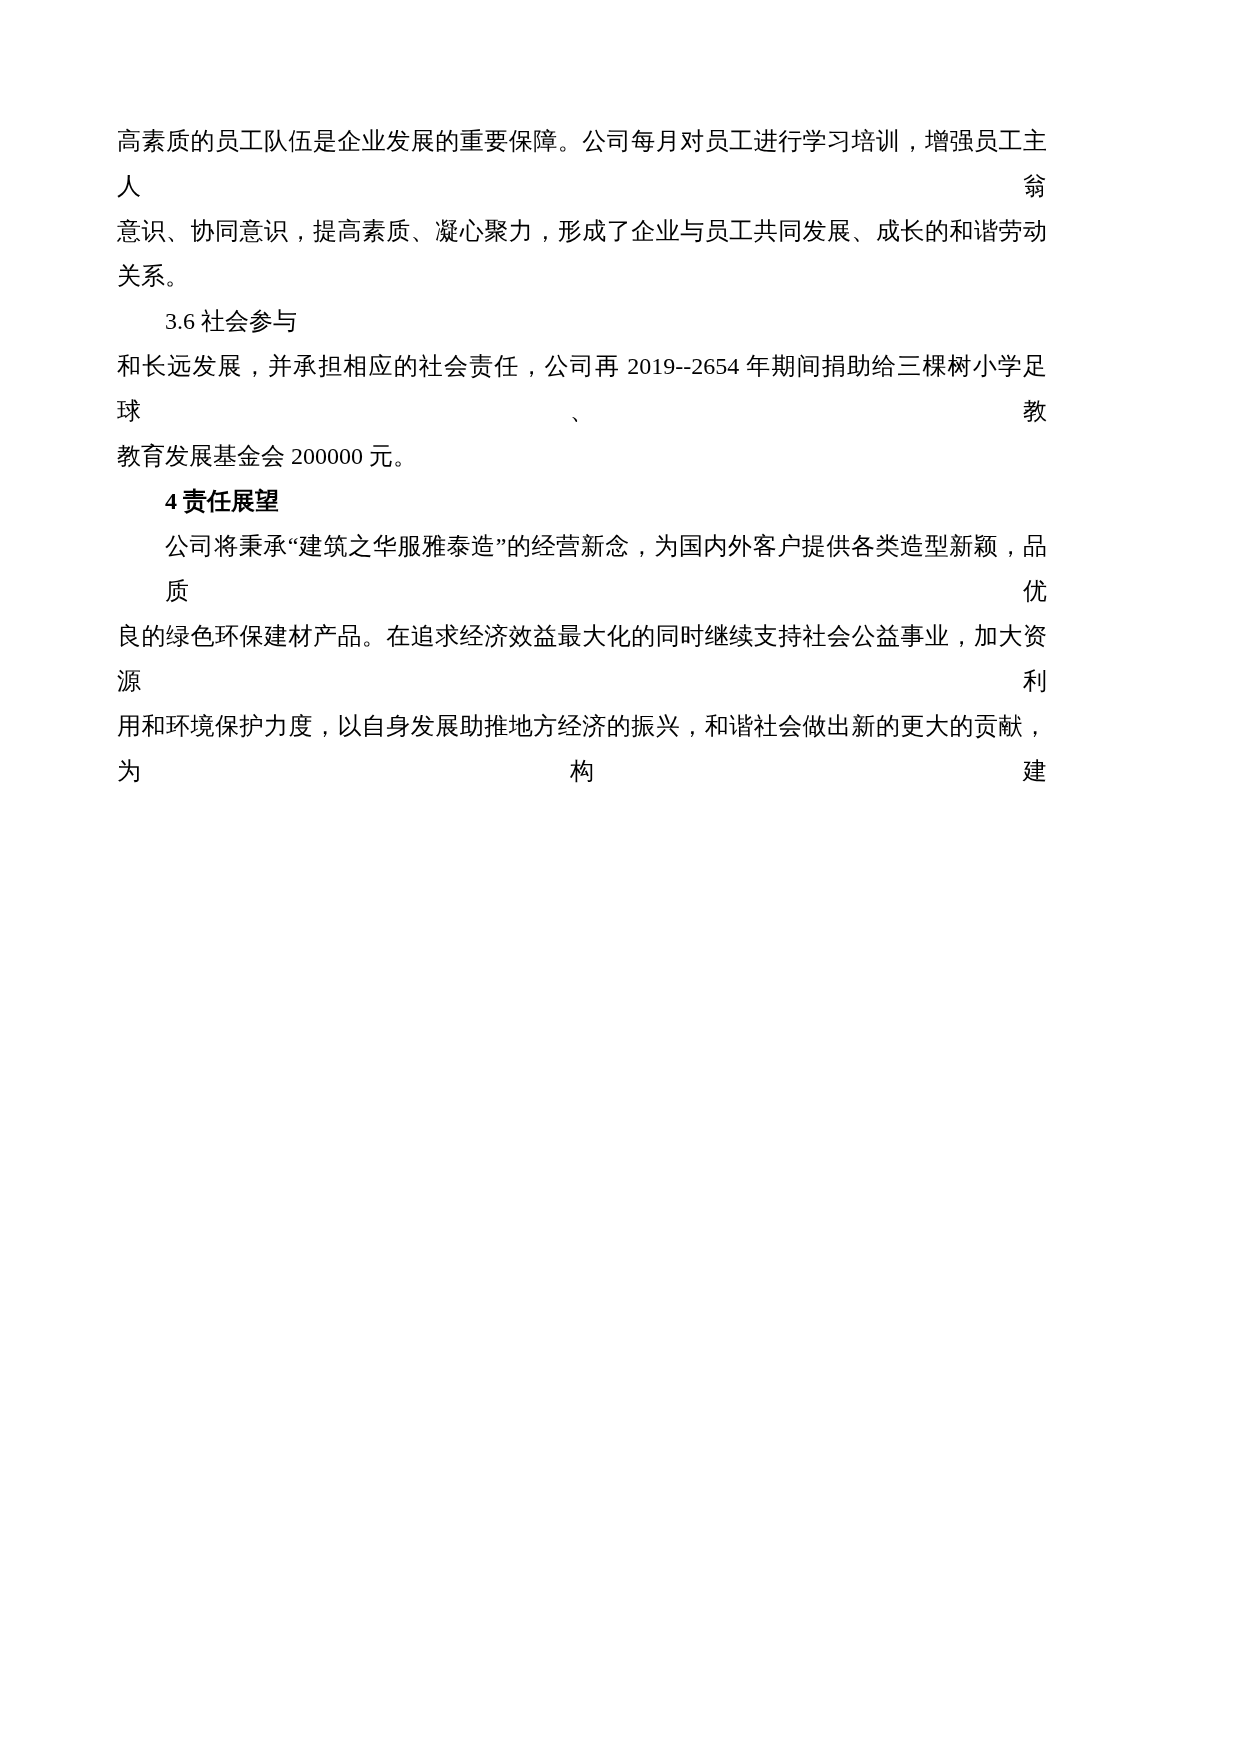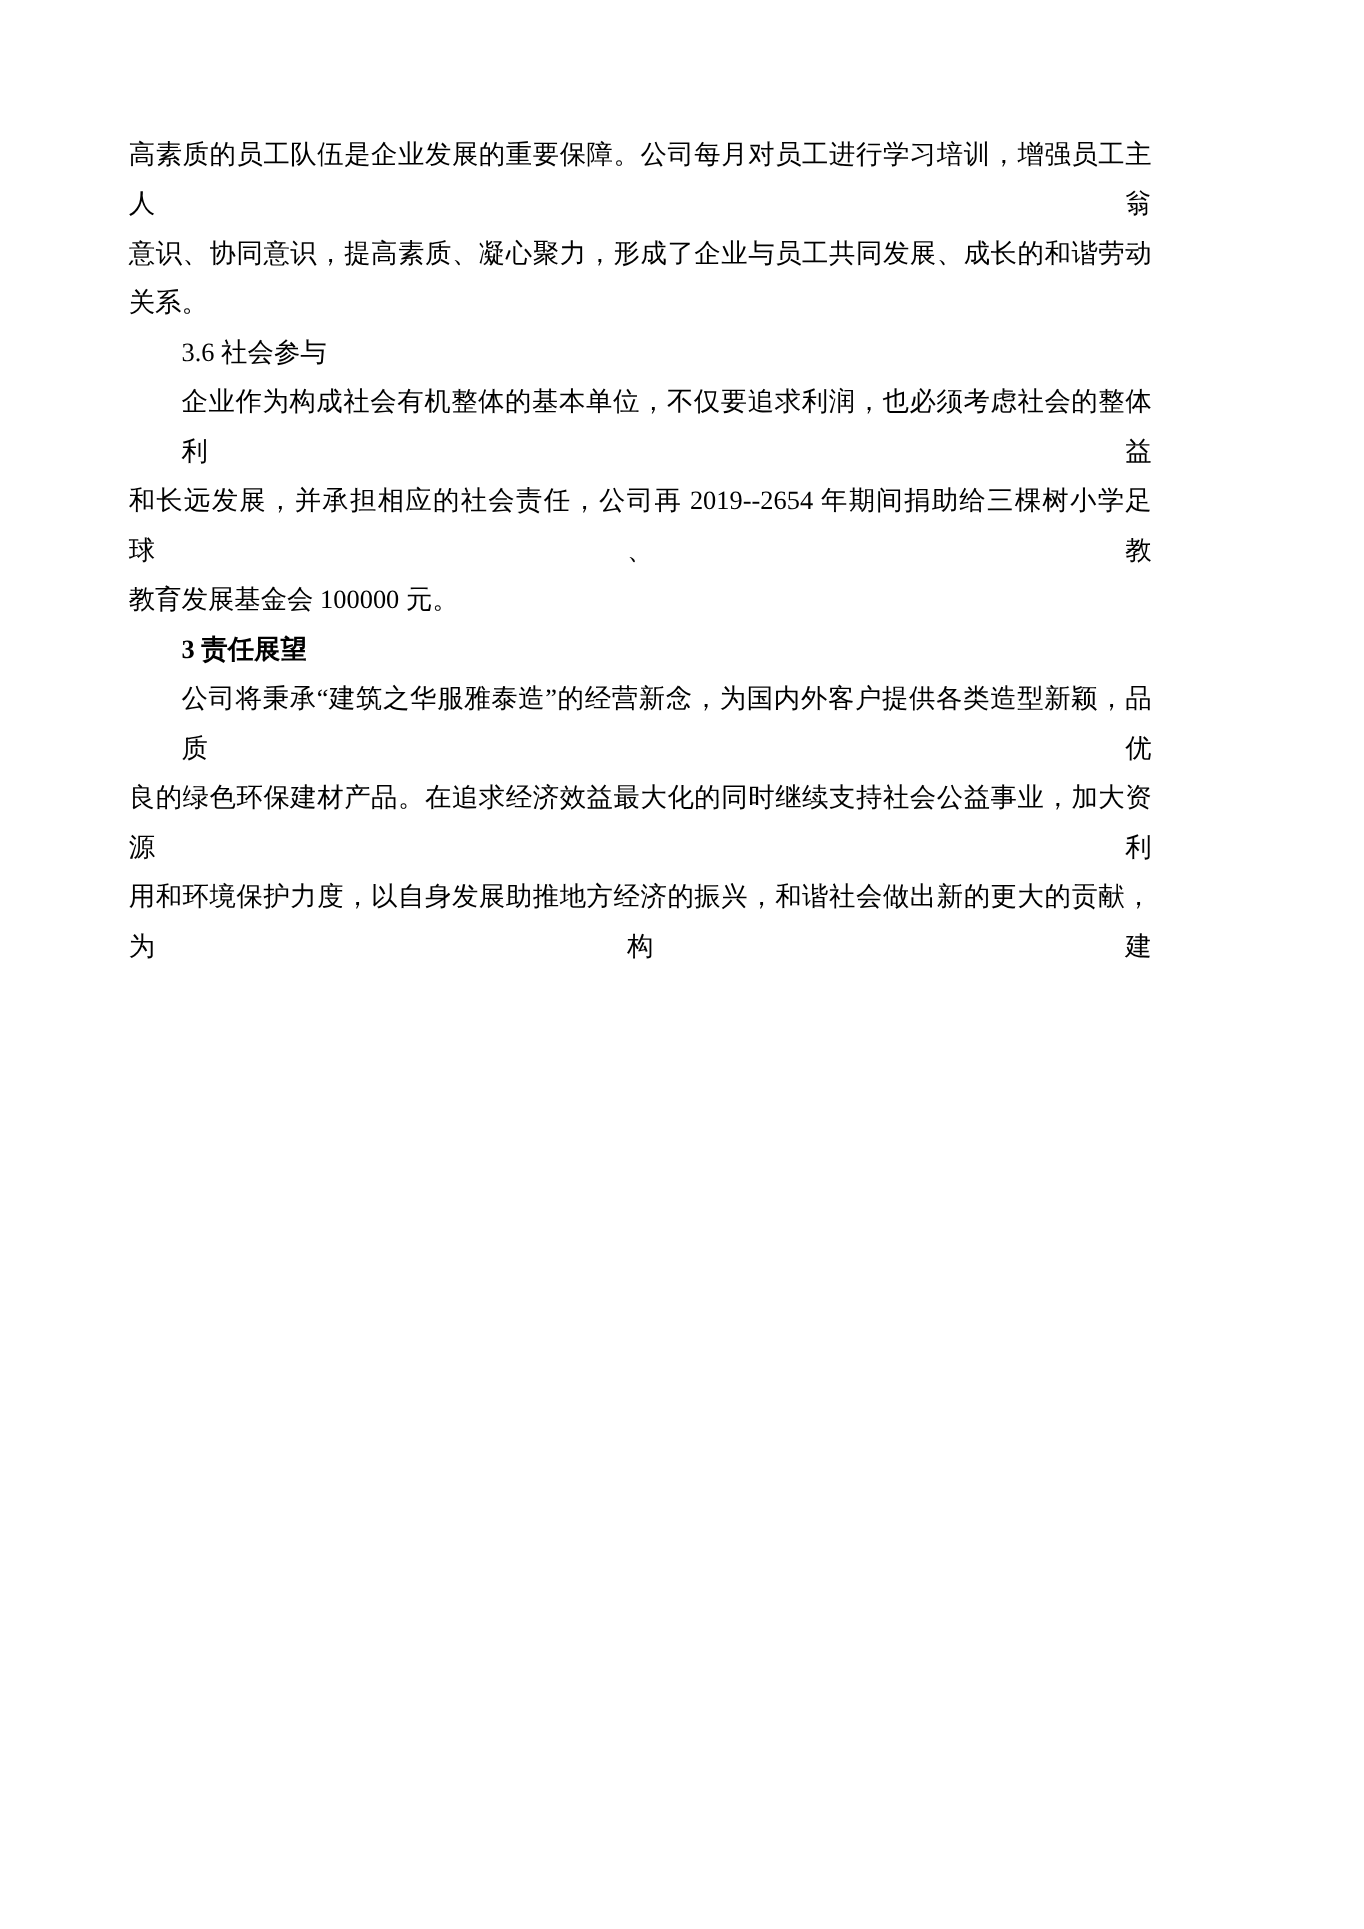--- a/index.html
+++ b/index.html
@@ -43,21 +43,20 @@
   }
 </style>
 </head>
 <body>
 
 <div class="page">
   <div class="content">
     <div class="line">高素质的员工队伍是企业发展的重要保障。公司每月对员工进行学习培训，增强员工主人翁</div>
     <div class="line para-end">意识、协同意识，提高素质、凝心聚力，形成了企业与员工共同发展、成长的和谐劳动关系。</div>
     <div class="line heading">3.6 社会参与</div>
-    <div class="line indent">企业作为构成社会有机整体的基本单位，不仅要追求利润，也必须考虑社会的整体利益</div>
     <div class="line">和长远发展，并承担相应的社会责任，公司再 2019--2654 年期间捐助给三棵树小学足球、教</div>
-    <div class="line para-end">教育发展基金会 100000 元。</div>
-    <div class="line heading bold">3 责任展望</div>
+    <div class="line para-end">教育发展基金会 200000 元。</div>
+    <div class="line heading bold">4 责任展望</div>
     <div class="line indent">公司将秉承“建筑之华服雅泰造”的经营新念，为国内外客户提供各类造型新颖，品质优</div>
     <div class="line">良的绿色环保建材产品。在追求经济效益最大化的同时继续支持社会公益事业，加大资源利</div>
     <div class="line">用和环境保护力度，以自身发展助推地方经济的振兴，和谐社会做出新的更大的贡献，为构建</div>
   </div>
 </div>
 
 </body></html>

